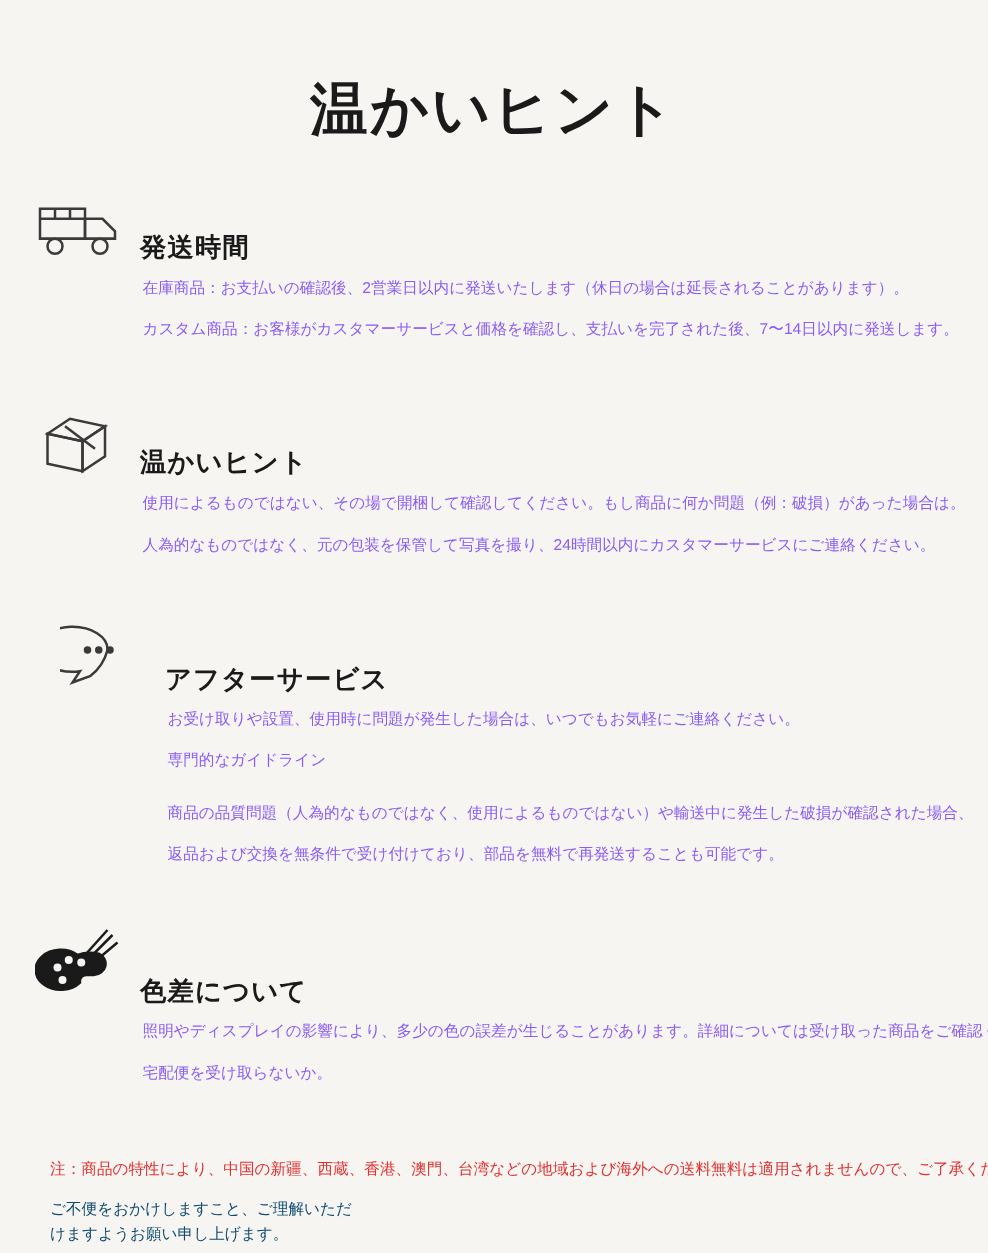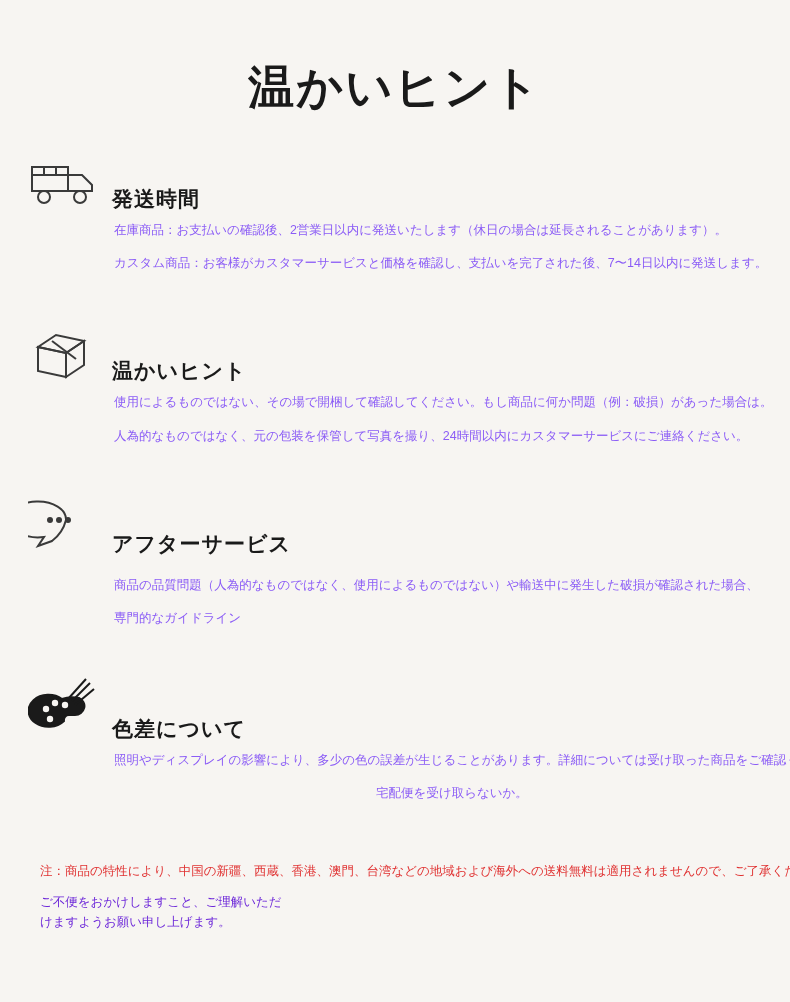--- a/index.html
+++ b/index.html
@@ -67,39 +67,39 @@
     white-space: nowrap;
   }
   .line.gap-top {
     margin-top: 22px;
   }
   .line:last-child { margin-bottom: 0; }
 
   
   #sec-shipping { margin-top: 50px; }
   #sec-inspect  { margin-top: 62px; }
-  #sec-after    { margin-top: 62px; }
-  #sec-color    { margin-top: 64px; text-align: center; }
+  #sec-after    { margin-top: 62px; margin-left: 20px; }
+  #sec-color    { margin-top: 64px; }
 
   
   .notice {
     margin-top: 58px;
     padding-left: 40px;
   }
   .notice-main {
     color: #e03131;
     font-size: 12.5px;
     line-height: 1.5;
     white-space: nowrap;
   }
   .notice-sub {
     margin-top: 12px;
     font-size: 12.5px;
     line-height: 1.6;
-    color: #6d28d9;
+    color: #0c4a6e;
     max-width: 250px;
   }
 
   svg { display: block; }
 </style>
 </head>
 <body>
 
 <div class="page">
 
@@ -151,22 +151,24 @@
         <path d="M38 22 a28 18 0 1 0 -22 17 l-6 9 l14 -5 a38 38 0 0 0 14 -21 z" fill="none" stroke="#3a3a3a" stroke-width="2"></path>
         <circle cx="22" cy="22" r="3" fill="#3a3a3a"></circle>
         <circle cx="31" cy="22" r="3" fill="#3a3a3a"></circle>
         <circle cx="40" cy="22" r="3" fill="#3a3a3a"></circle>
       </svg>
     </div>
     <div class="sec-head">
       <div class="sec-title">アフターサービス</div>
     </div>
     <div class="sec-body">
+      <div class="line">お受け取りや設置、使用時に問題が発生した場合は、いつでもお気軽にご連絡ください。</div>
+      <div class="line">専門的なガイドライン</div>
       <div class="line gap-top">商品の品質問題（人為的なものではなく、使用によるものではない）や輸送中に発生した破損が確認された場合、</div>
-      <div class="line">専門的なガイドライン</div>
+      <div class="line">返品および交換を無条件で受け付けており、部品を無料で再発送することも可能です。</div>
     </div>
   </div>
 
   <div class="section" id="sec-color">
     <div class="icon-box" style="top:-18px;">
       <svg width="80" height="64" viewBox="0 0 80 64">
         <path d="M34 24 a20 16 0 1 0 2 22 a5 5 0 0 1 5 -6 h6 a10 9 0 0 0 4 -17 a22 16 0 0 0 -17 1 z" fill="#1a1a1a" stroke="#1a1a1a" stroke-width="2"></path>
         <circle cx="18" cy="34" r="3.2" fill="#f7f5f2"></circle>
         <circle cx="27" cy="28" r="3.2" fill="#f7f5f2"></circle>
         <circle cx="37" cy="30" r="3.2" fill="#f7f5f2"></circle>

